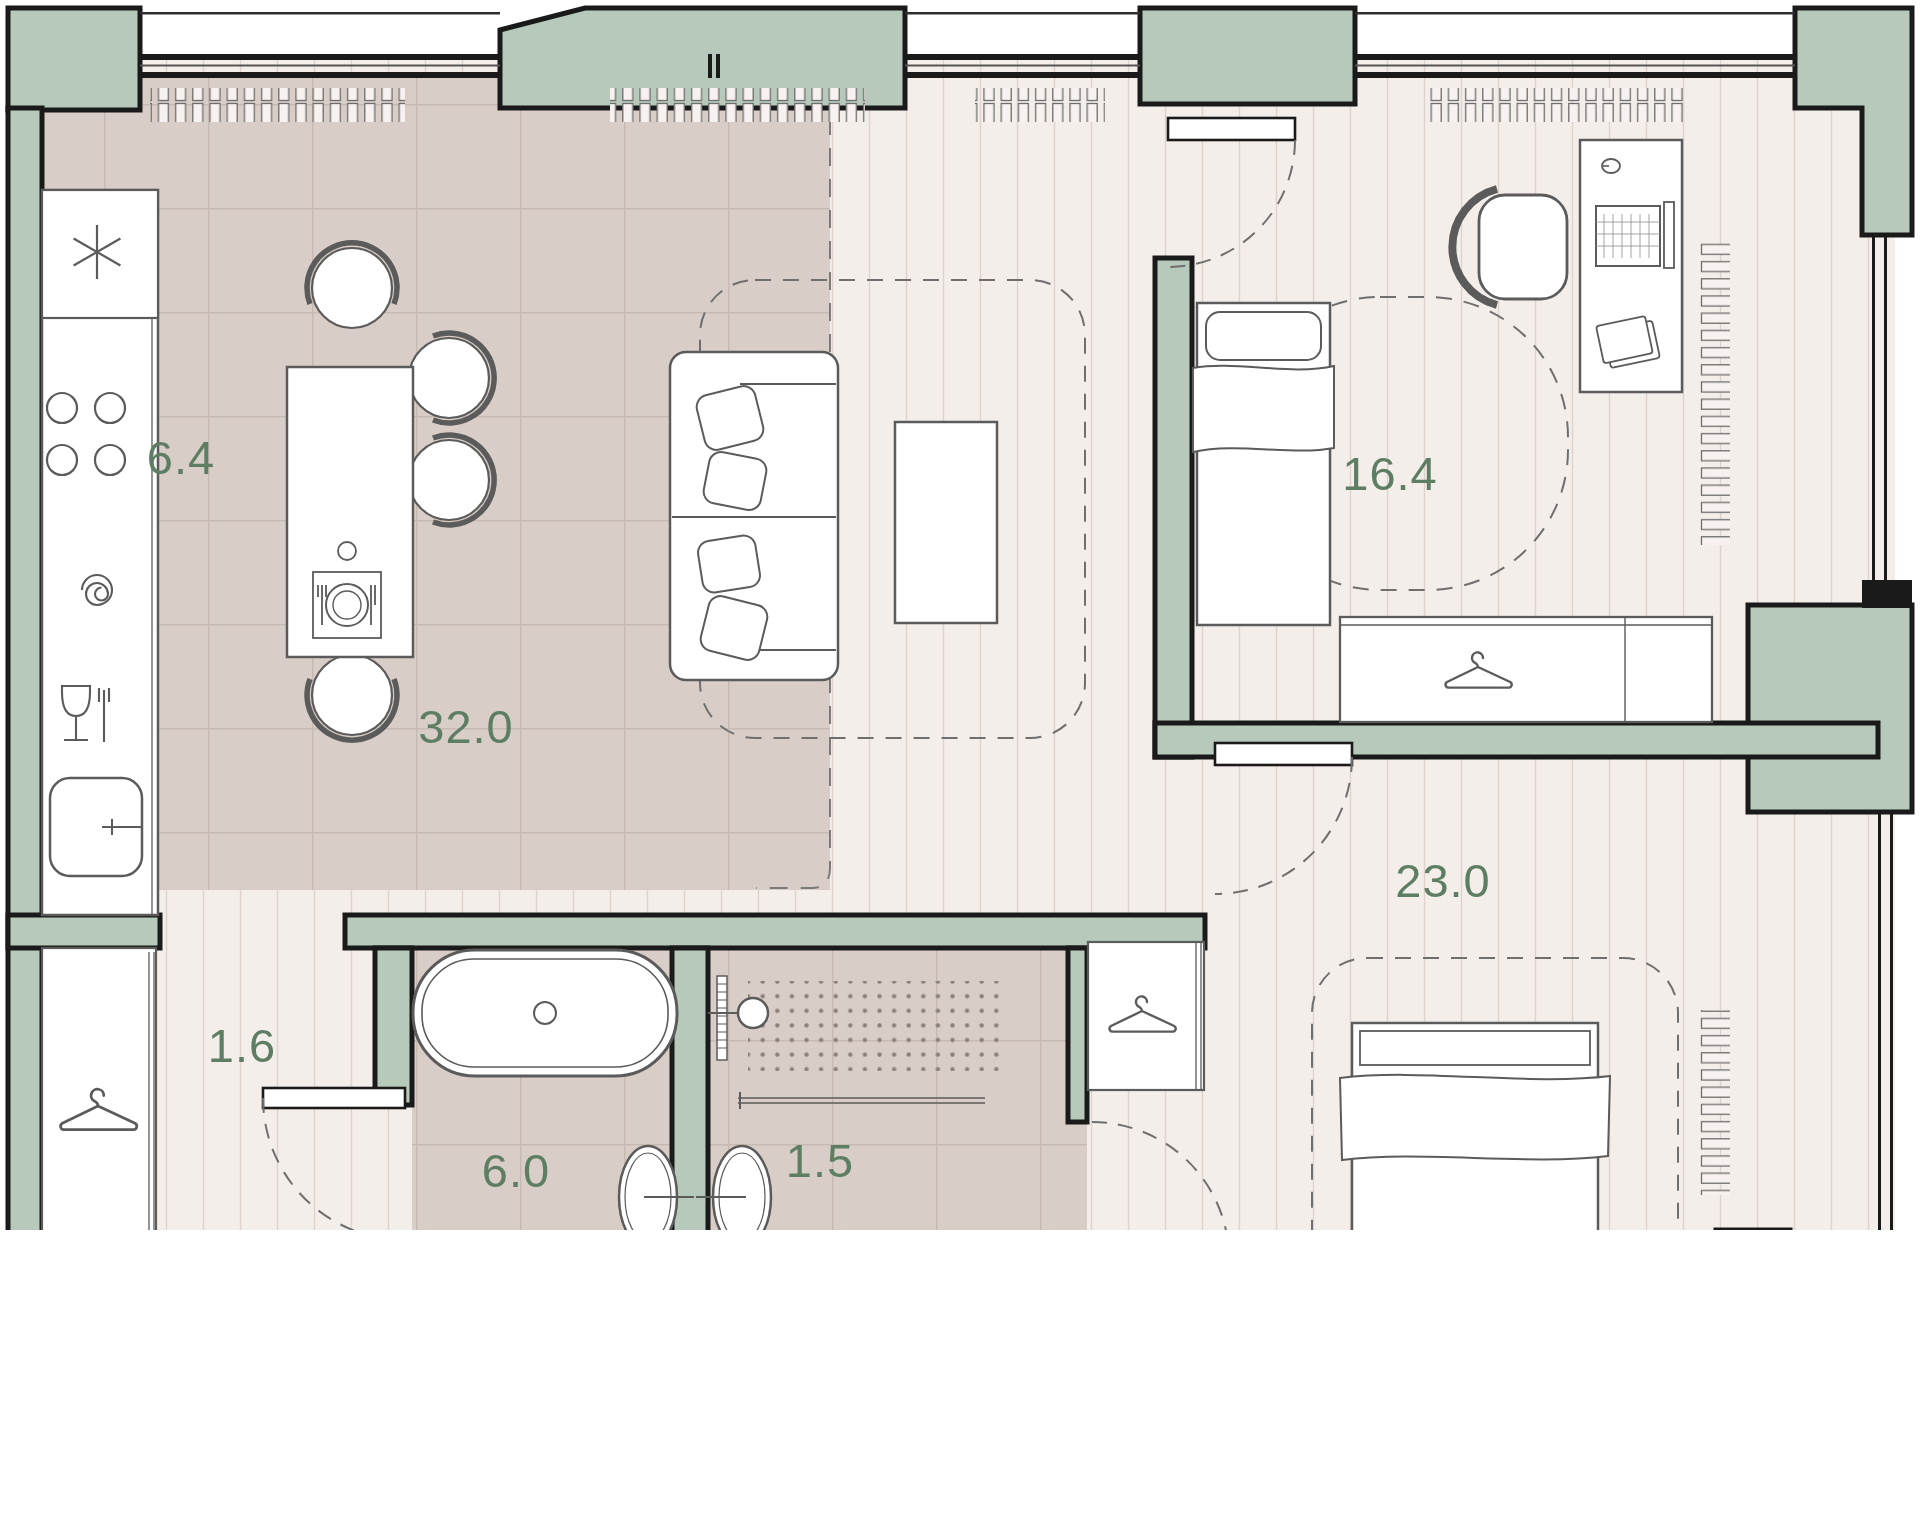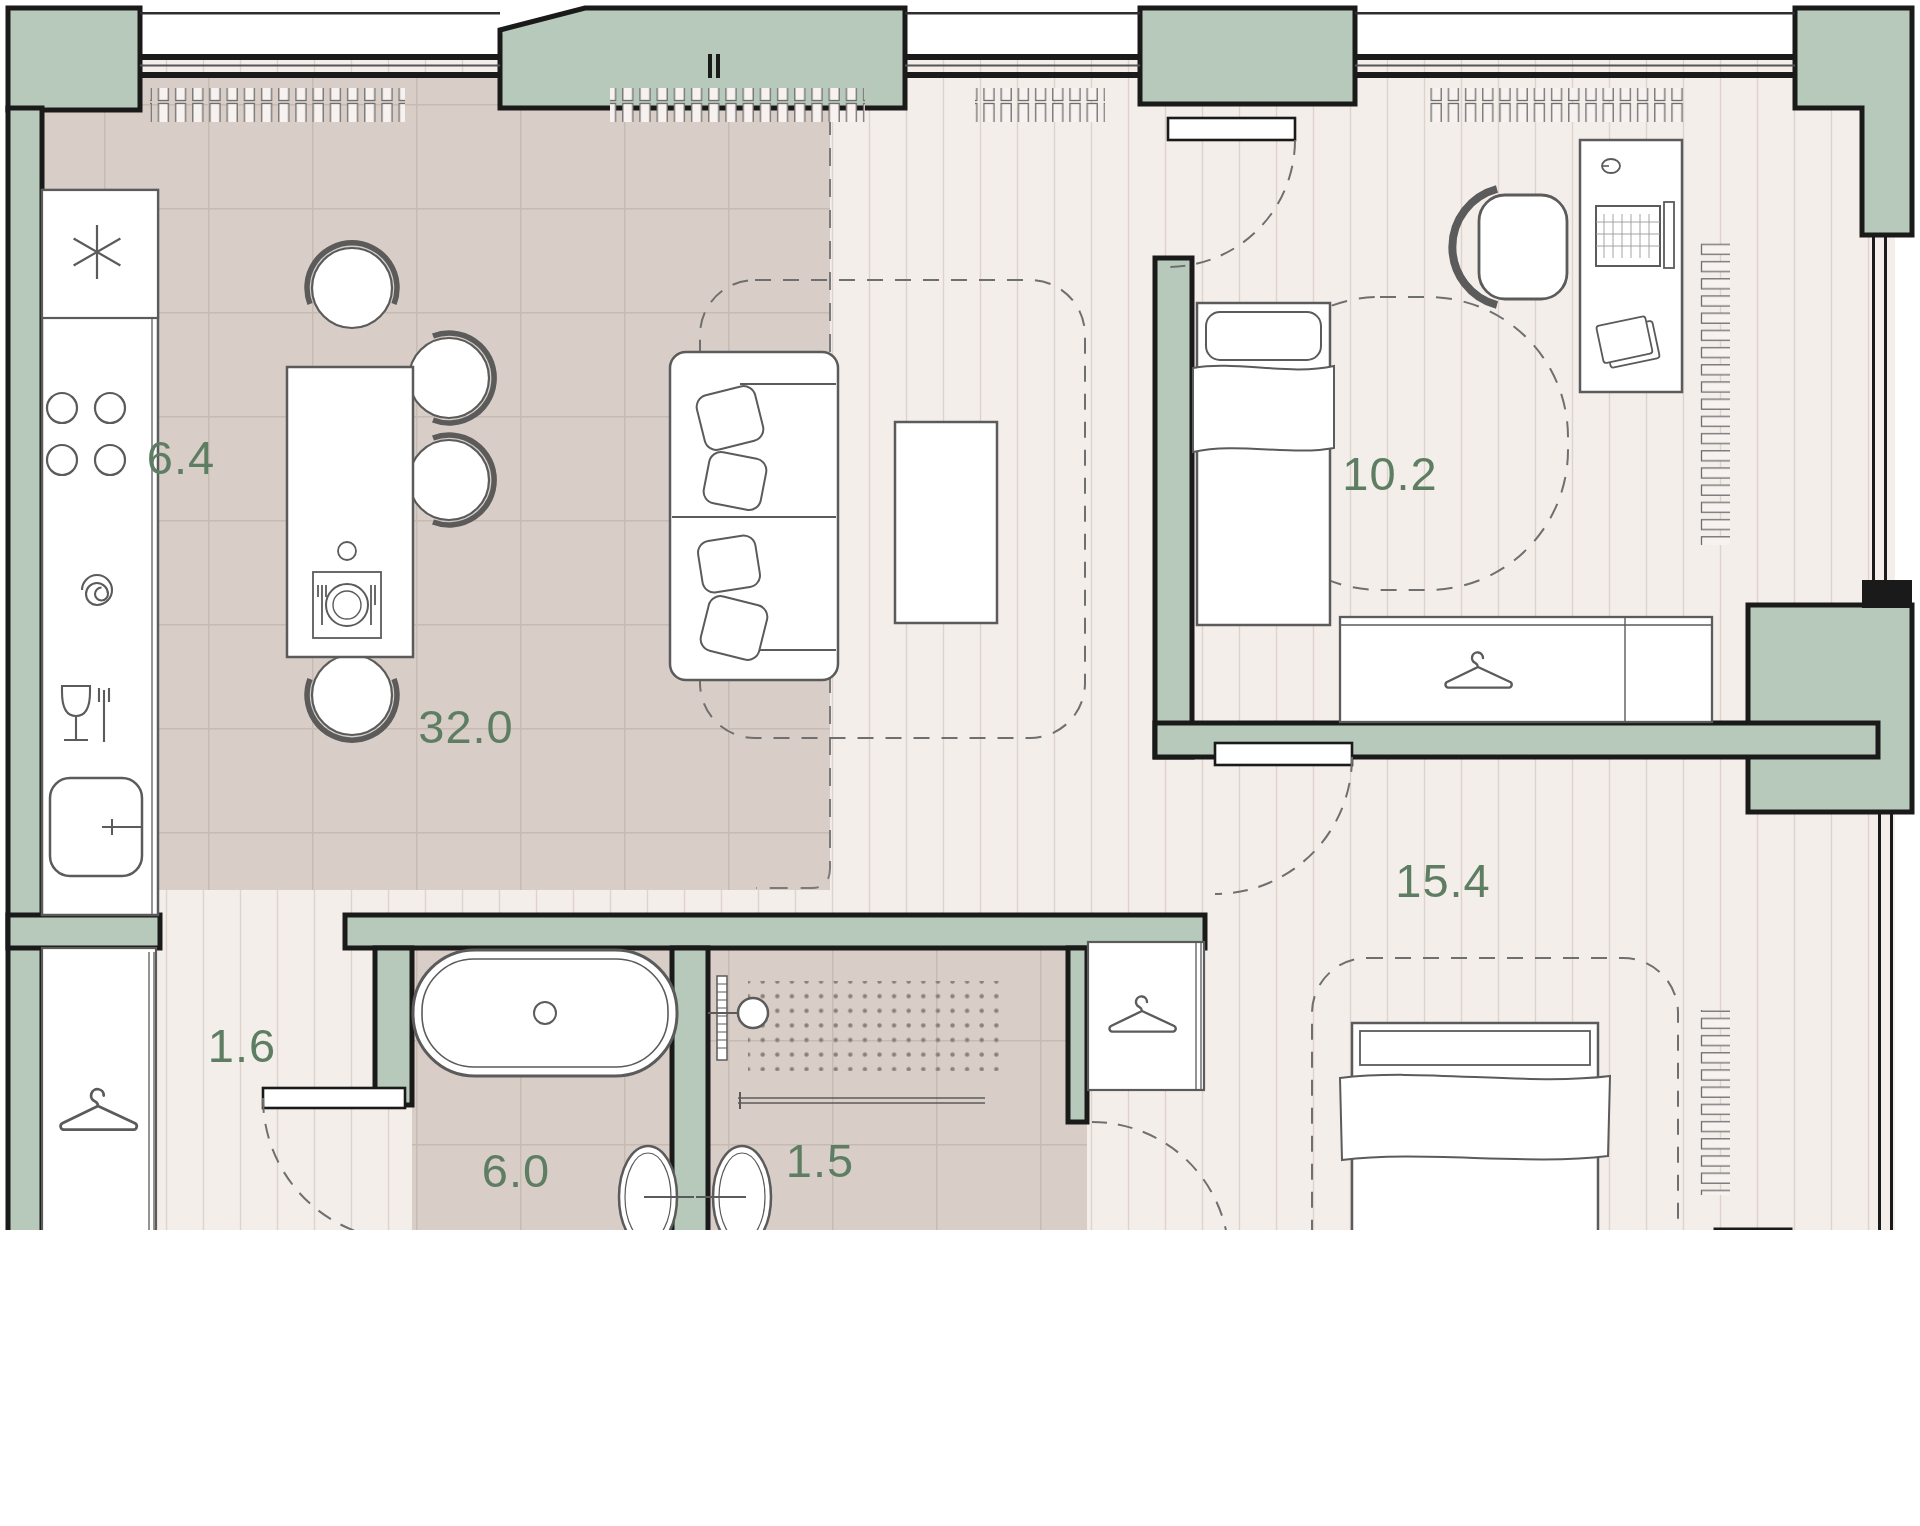--- a/index.html
+++ b/index.html
@@ -306,18 +306,18 @@
     </g>
     <g>
       <rect x="1092" y="1249" width="138" height="20" fill="#fff" stroke="#1a1a1a" stroke-width="2.6"></rect>
       <path d="M1092 1122 A137 137 0 0 1 1229 1259" fill="none" stroke="#6f6f6f" stroke-width="2" stroke-dasharray="15 11"></path>
     </g>
   </g>
 </svg>
 
   <div class="room-label" style="left:181px;top:457px">6.4</div>
   <div class="room-label" style="left:466px;top:726px">32.0</div>
-  <div class="room-label" style="left:1390px;top:473px">10.2</div>
-  <div class="room-label" style="left:1443px;top:880px">15.4</div>
+  <div class="room-label" style="left:1390px;top:473px">16.4</div>
+  <div class="room-label" style="left:1443px;top:880px">23.0</div>
   <div class="room-label" style="left:242px;top:1045px">1.6</div>
   <div class="room-label" style="left:516px;top:1170px">6.0</div>
   <div class="room-label" style="left:820px;top:1160px">1.5</div>
 </div>
 
 </body></html>

